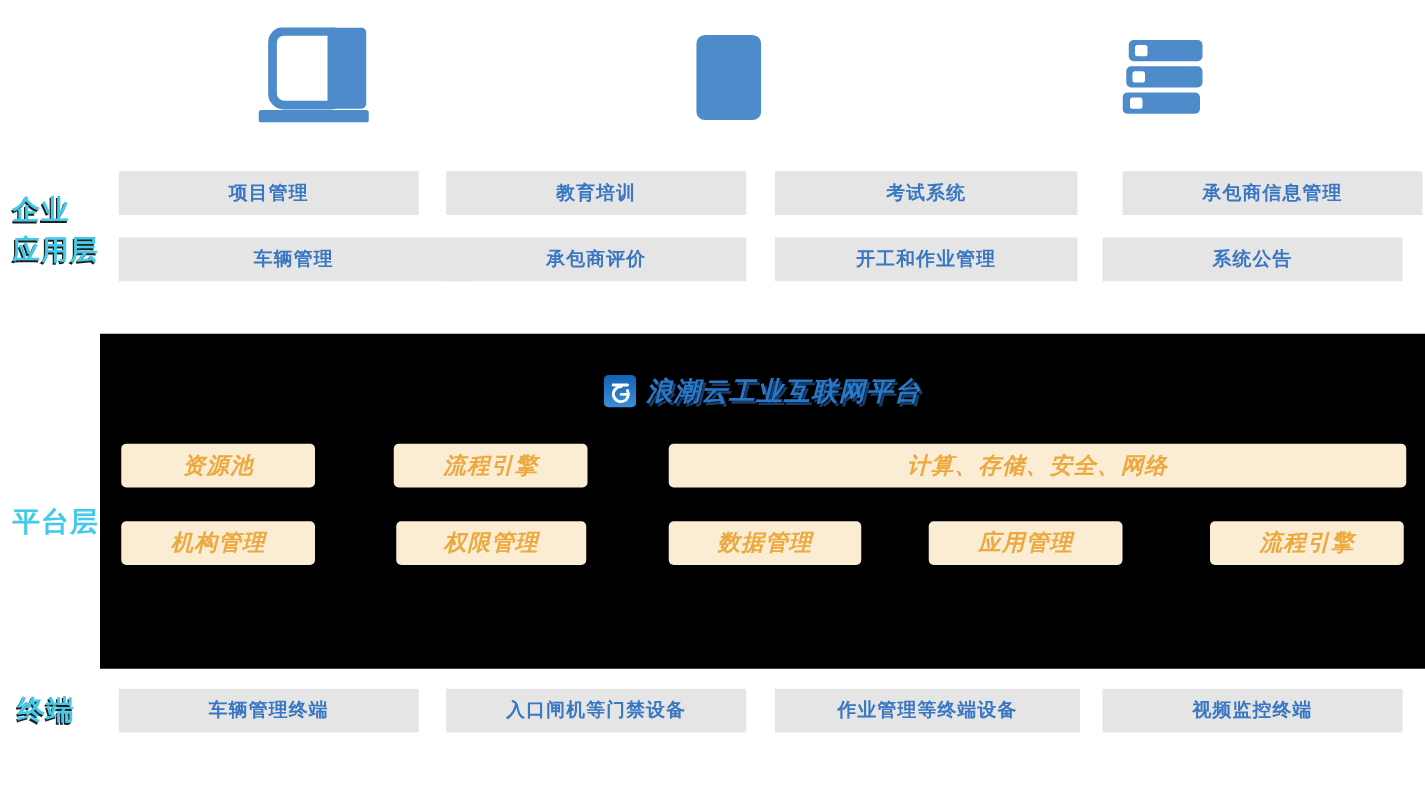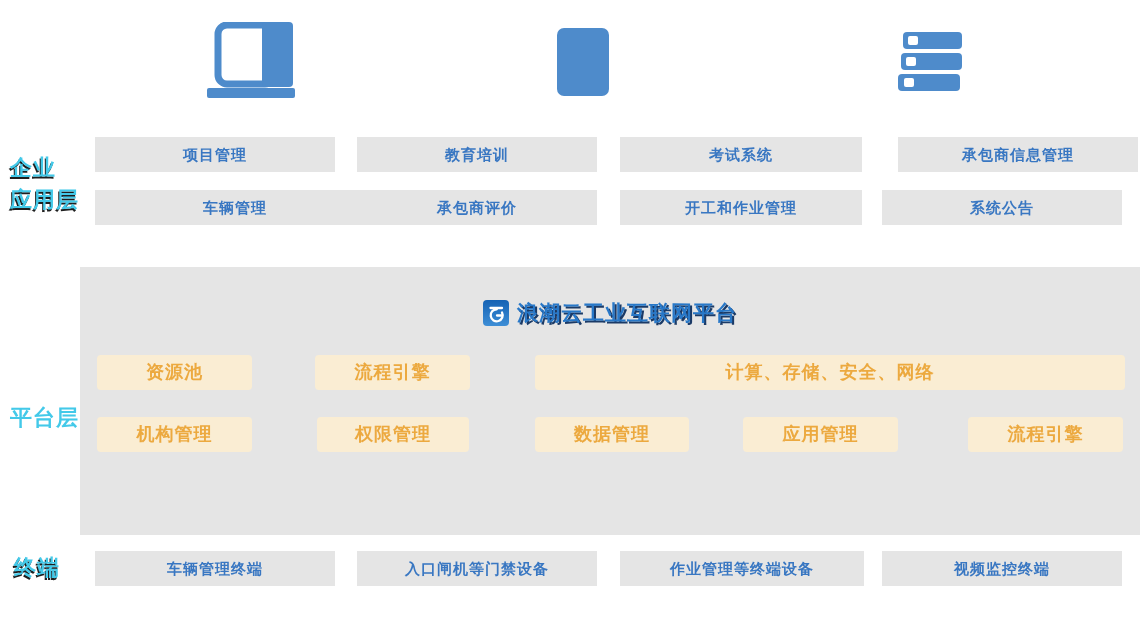--- a/index.html
+++ b/index.html
@@ -13,21 +13,21 @@
     position:absolute;color:#43C9E9;font-weight:bold;font-size:22px;line-height:32px;
     letter-spacing:1px;white-space:nowrap;
   }
   .label-shadow{text-shadow:-1px 2px 0 #1e1e1e;}
   .bluebox{
     position:absolute;height:35px;background:#e5e5e5;color:#3977C2;
     font-size:15px;font-weight:bold;line-height:35px;text-align:center;
     letter-spacing:1px;
   }
   .panel{
-    position:absolute;left:80px;top:267px;width:1060px;height:268px;background:#e5e5e5;
+    position:absolute;left:80px;top:267px;width:1060px;height:268px;background:#000000;font-style:italic;
   }
   .panel-title{
     position:absolute;left:0;top:32px;width:100%;display:flex;align-items:center;justify-content:center;gap:8px;
   }
   .panel-title-text{
     color:#2878C8;font-size:21px;font-weight:bold;letter-spacing:1px;
     text-shadow:2px 2px 0 #1b3a66;
   }
   .orangebox{
     position:absolute;height:35px;background:#FAEDD3;color:#ECA93F;border-radius:4px;

